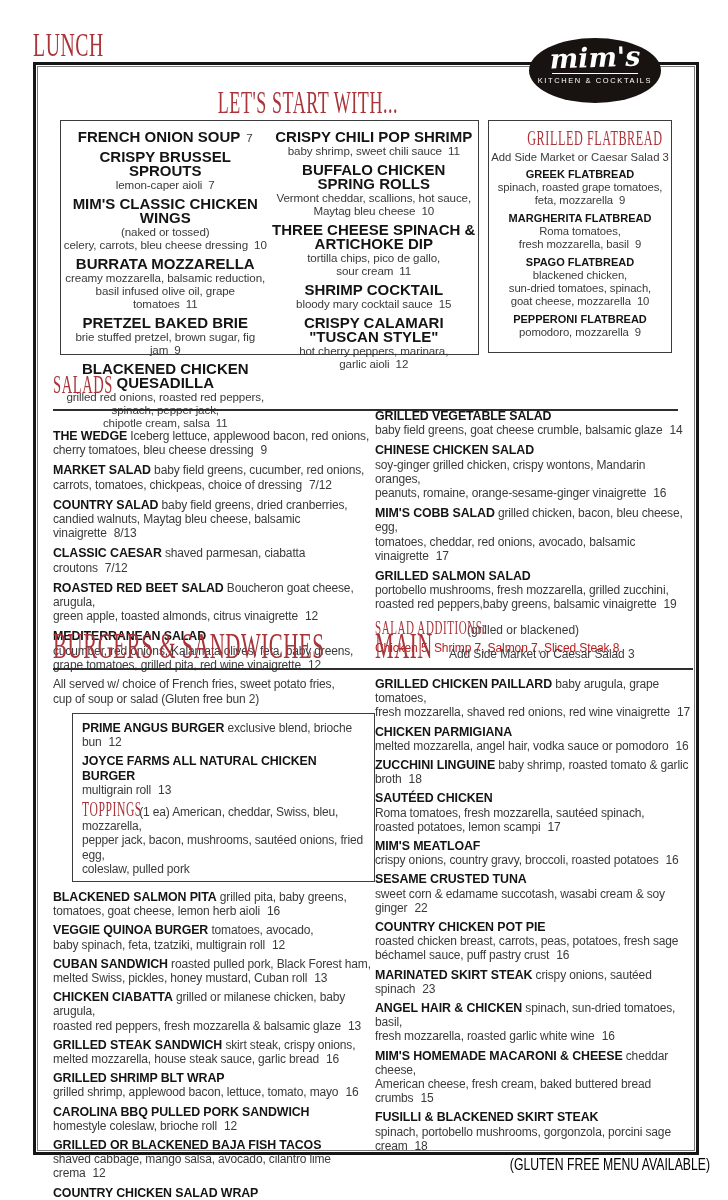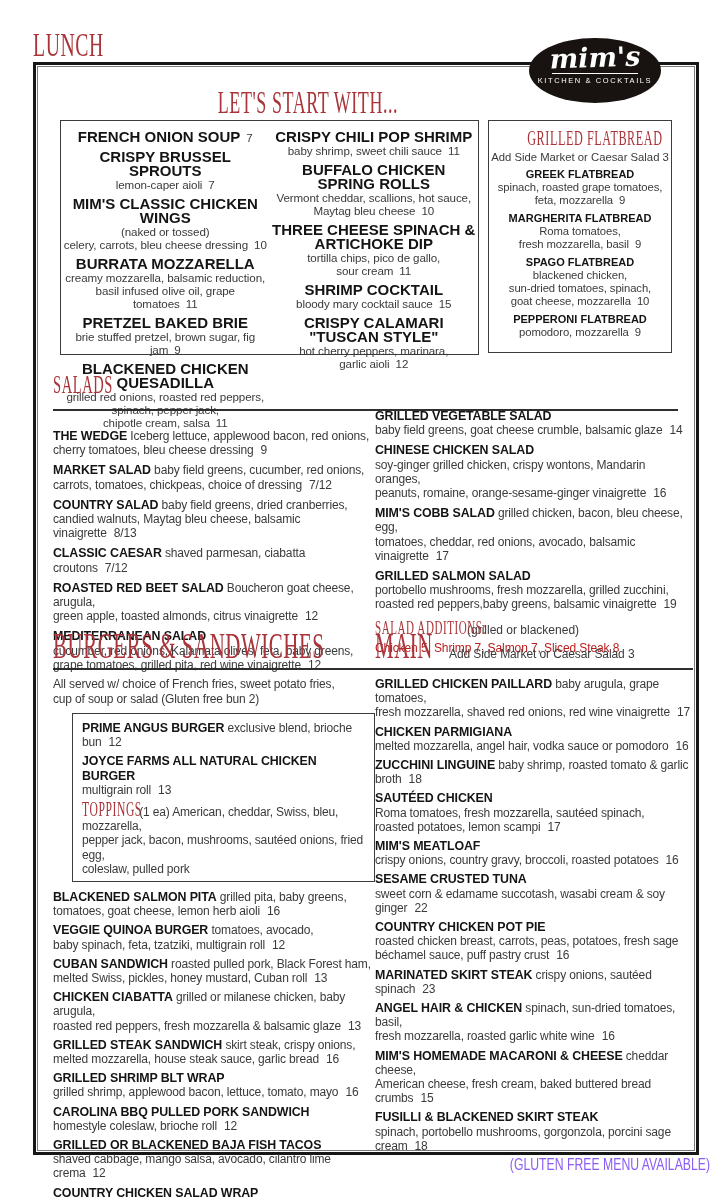--- a/index.html
+++ b/index.html
@@ -14,21 +14,21 @@
   .rtitle-wrap{display:inline-block;vertical-align:baseline;}
   
   #lunch{position:absolute;left:33px;top:28px;font-size:34px;line-height:34px;}
   #frame{position:absolute;left:33px;top:62px;width:660px;height:1087px;border:3px solid #161616;}
   #frame-inner{position:absolute;left:1px;top:1px;right:1px;bottom:1px;border:1px solid #7a7a7a;}
   #logo{position:absolute;left:493px;top:-27px;width:132px;height:65px;background:#181310;border-radius:50%;
         text-align:center;color:#fff;z-index:5;}
   #logo .logo-name{font-family:"DejaVu Serif",serif;font-style:italic;font-weight:bold;font-size:27px;line-height:30px;margin-top:5px;transform:rotate(-2deg);}
   #logo .logo-rule{width:86px;height:1px;background:#fff;margin:0 auto 2px auto;}
   #logo .logo-tag{font-size:7.5px;letter-spacing:1.6px;}
-  #gluten-note{position:absolute;right:18px;top:1156px;font-size:17px;line-height:18px;color:#8b5cf6;padding-left:32px;}
+  #gluten-note{position:absolute;right:18px;top:1156px;font-size:17px;line-height:18px;color:#000000;padding-left:32px;}
   #gluten-note .cond{display:inline-block;transform:scaleX(0.72);transform-origin:100% 50%;white-space:nowrap;}
   
   #lets-start{position:absolute;left:47px;top:22px;width:450px;font-size:31px;line-height:32px;}
   #starters-box{position:absolute;left:24px;top:55px;width:417px;height:233px;border:1.5px solid #3c3c3c;display:flex;}
   .st-col{box-sizing:border-box;padding-top:9px;}
   .st-col.c1{width:50%;}
   .st-col.c2{width:50%;}
   #flatbread-box{position:absolute;left:452px;top:55px;width:184px;height:233px;border:1.5px solid #3c3c3c;
                  box-sizing:border-box;text-align:center;padding-top:7px;}
   #flatbread-box .fb-title{font-size:21px;line-height:21px;margin-bottom:2px;}

